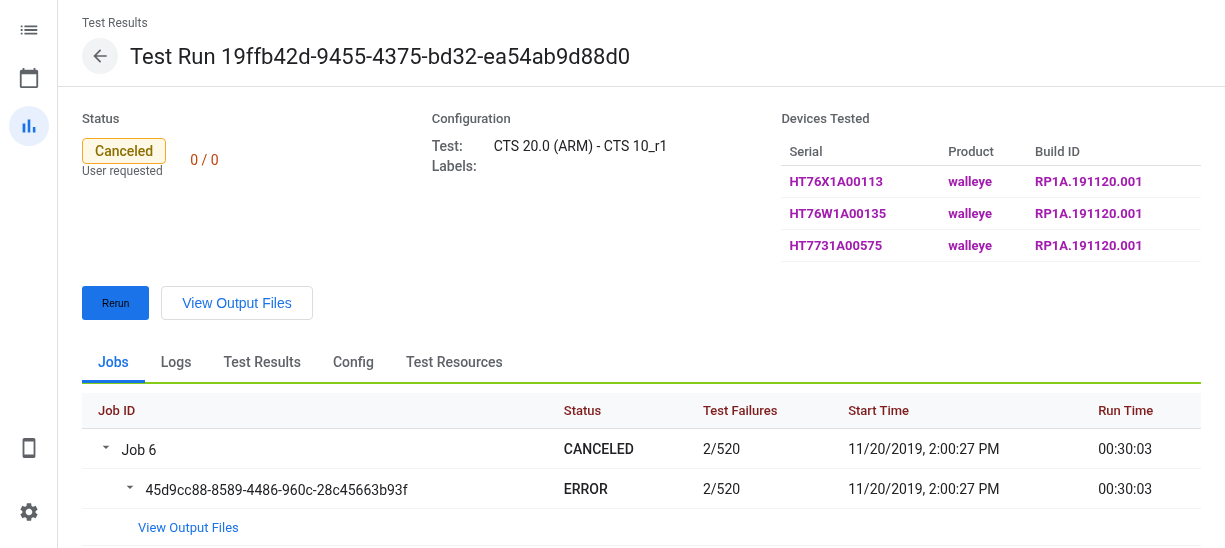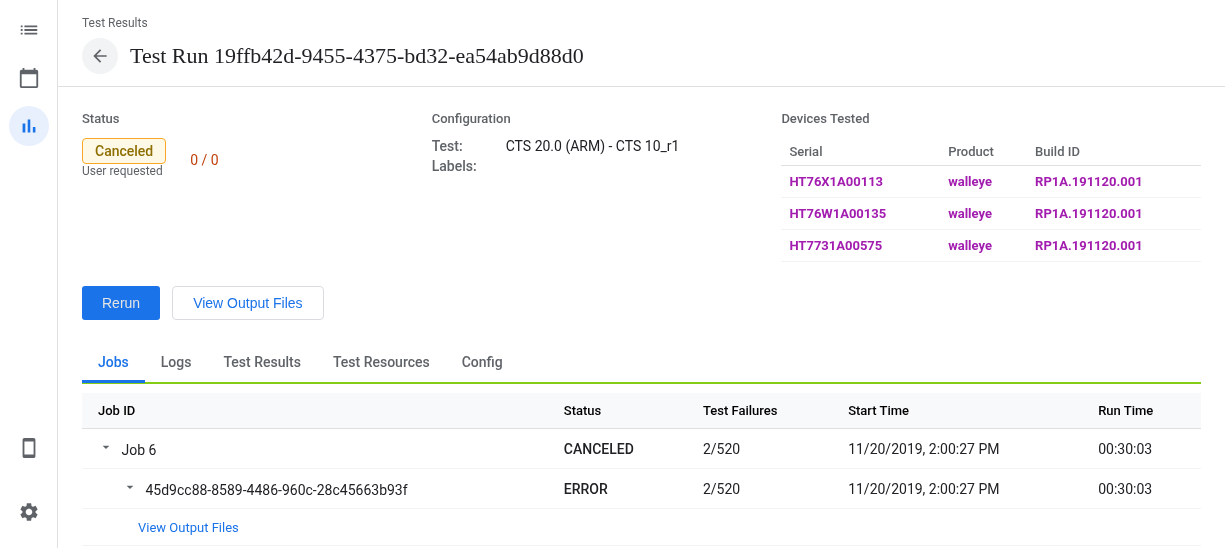--- a/index.html
+++ b/index.html
@@ -49,21 +49,20 @@
     .breadcrumb {
       font-size: 12px;
       color: #5f6368;
       margin-bottom: 8px;
     }
     .title-row {
       display: flex;
       align-items: center;
       gap: 12px;
       padding-bottom: 12px;
-      font-family: Liberation Serif, serif;
     }
     .back-btn {
       width: 36px;
       height: 36px;
       border-radius: 50%;
       background: #f1f3f4;
       border: none;
       cursor: pointer;
       display: flex;
       align-items: center;
@@ -114,21 +113,21 @@
       font-size: 12px;
       color: #5f6368;
     }
     .progress-text {
       font-size: 14px;
       color: #c2410c;
       margin-top: 4px;
     }
     .config-row {
       display: flex;
-      gap: 24px;
+      gap: 12px;
       font-size: 14px;
       margin-bottom: 4px;
     }
     .config-key {
       color: #5f6368;
       font-weight: 500;
       min-width: 50px;
     }
     .config-val {
       color: #202124;
@@ -159,25 +158,25 @@
     }
 
     
     .btn-row {
       display: flex;
       gap: 12px;
       margin-bottom: 24px;
     }
     .btn-primary {
       background: #1a73e8;
-      color: #e5e5e5;
+      color: #000000;
       border: none;
       border-radius: 3px;
       padding: 8px 20px;
-      font-size: 14px;
+      font-size: 10px;
       font-weight: 500;
       cursor: pointer;
     }
     .btn-secondary {
       background: #fff;
       color: #1a73e8;
       border: 1px solid #dadce0;
       border-radius: 4px;
       padding: 8px 20px;
       font-size: 14px;
@@ -209,21 +208,21 @@
     .jobs-table {
       width: 100%;
       border-collapse: collapse;
       font-size: 14px;
     }
     .jobs-table thead th {
       background: #f8f9fa;
       text-align: left;
       padding: 10px 16px;
       font-weight: 500;
-      color: #000000;
+      color: #7f1d1d;
       border-bottom: 1px solid #e0e0e0;
       font-size: 13px;
     }
     .jobs-table tbody td {
       padding: 10px 16px;
       border-bottom: 1px solid #f1f3f4;
       color: #202124;
     }
 
     .expand-btn {
@@ -355,22 +354,22 @@
 
     <div class="btn-row">
       <button class="btn-primary">Rerun</button>
       <button class="btn-secondary">View Output Files</button>
     </div>
 
     <div class="tabs" id="tabs-container">
     <div class="tab active">Jobs</div>
         <div class="tab">Logs</div>
         <div class="tab">Test Results</div>
+        <div class="tab">Config</div>
         <div class="tab">Test Resources</div>
-        <div class="tab">Config</div>
       </div>
 
     <table class="jobs-table">
       <thead>
         <tr>
           <th>Job ID</th>
           <th>Status</th>
           <th>Test Failures</th>
           <th>Start Time</th>
           <th>Run Time</th>

